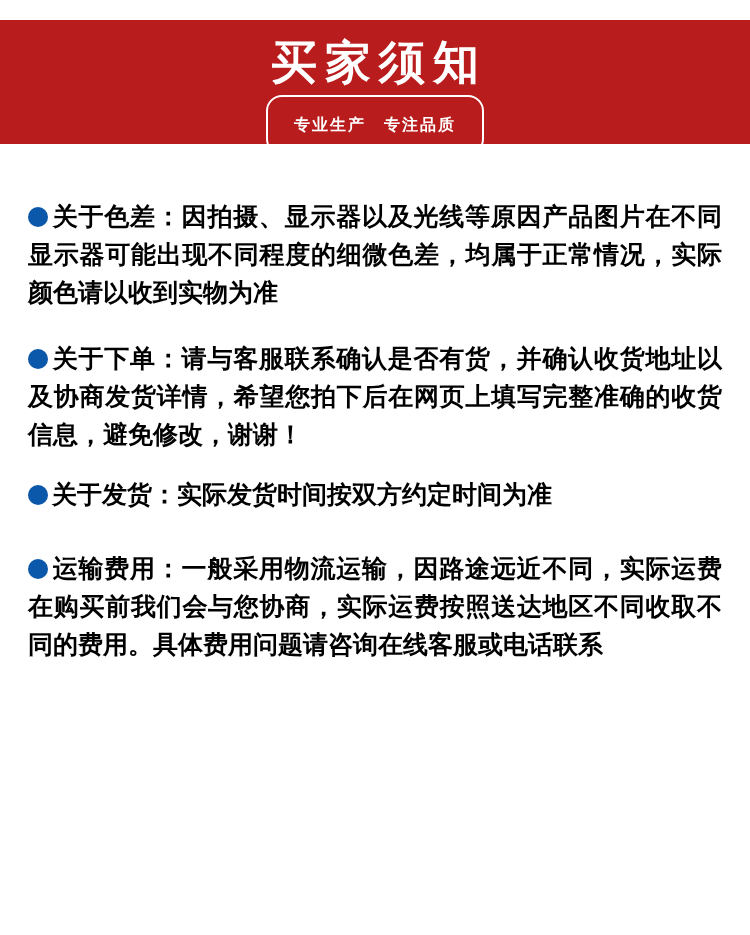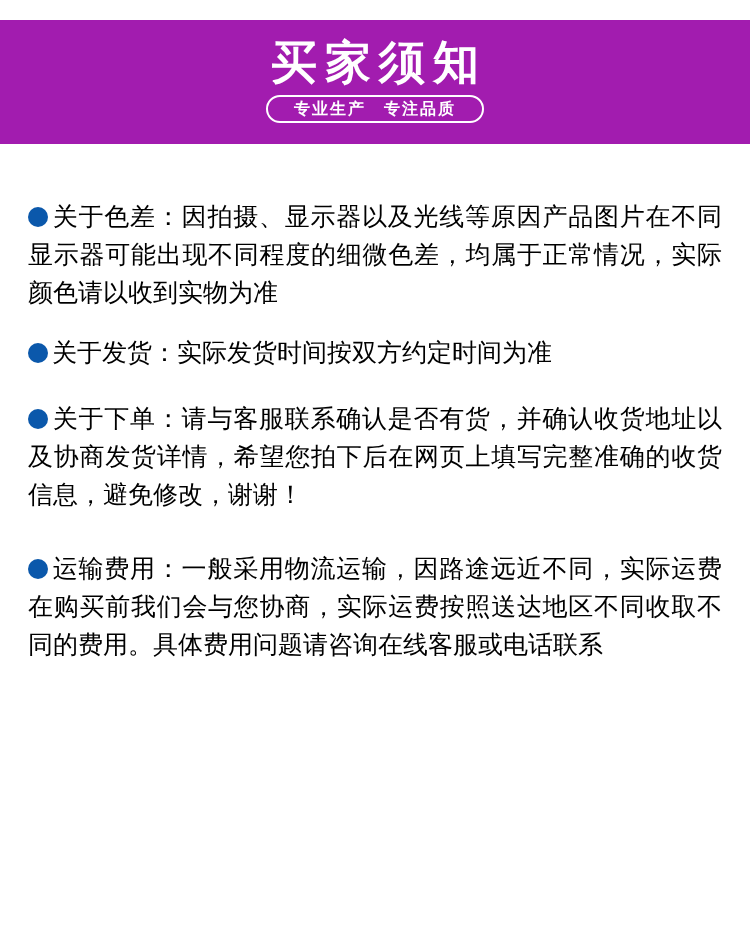--- a/index.html
+++ b/index.html
@@ -9,54 +9,54 @@
   }
   body {
     width: 750px;
     height: 935px;
     font-family: "DejaVu Sans", sans-serif;
     overflow: hidden;
   }
   .banner {
     margin-top: 20px;
     height: 124px;
-    background: #a21caf;
+    background: #b91c1c;
     text-align: center;
     box-sizing: border-box;
     padding-top: 15px;
   }
   .banner-title {
     color: #ffffff;
     font-size: 46px;
     font-weight: 700;
     letter-spacing: 8px;
     padding-left: 8px; 
     line-height: 1.2;
   }
   .badge {
     display: inline-block;
     margin-top: 5px;
     border: 2px solid #ffffff;
     border-radius: 16px;
-    padding: 0 26px;
+    padding: 16px 26px;
     height: 24px;
     line-height: 24px;
     color: #ffffff;
     font-size: 16px;
     font-weight: 700;
     letter-spacing: 2px;
   }
   .content {
     padding: 0 28px;
   }
   .notice {
     margin: 0;
     font-size: 25px;
     line-height: 38px;
-    font-weight: 400;
+    font-weight: 700;
     color: #000000;
     text-align: justify;
     text-justify: inter-character;
   }
   .notice.p1 { margin-top: 54px; }
   .notice.p2 { margin-top: 28px; }
   .notice.p3 { margin-top: 22px; }
   .notice.p4 { margin-top: 36px; }
   .notice.p5 { margin-top: 48px; }
   .bullet {
@@ -76,19 +76,19 @@
 <body>
 
 <div class="banner">
   <div class="banner-title">买家须知</div>
   <div class="badge">专业生产　专注品质</div>
 </div>
 
 <div class="content">
   <p class="notice p1"><span class="bullet"></span><span>关于色差：因拍摄、显示器以及光线等原因产品图片在不同显示器可能出现不同程度的细微色差，均属于正常情况，实际颜色请以收到实物为准</span></p>
 
+  <p class="notice p2"><span class="bullet"></span><span>关于下单：请与客服联系确认是否有货，并确认收货地址以及协商发货详情，希望您拍下后在网页上填写完整准确的收货信息，避免修改，谢谢！</span></p>
+
   <p class="notice p3"><span class="bullet"></span><span>关于发货：实际发货时间按双方约定时间为准</span></p>
-
-  <p class="notice p2"><span class="bullet"></span><span>关于下单：请与客服联系确认是否有货，并确认收货地址以及协商发货详情，希望您拍下后在网页上填写完整准确的收货信息，避免修改，谢谢！</span></p>
 
   <p class="notice p4"><span class="bullet"></span><span>运输费用：一般采用物流运输，因路途远近不同，实际运费在购买前我们会与您协商，实际运费按照送达地区不同收取不同的费用。具体费用问题请咨询在线客服或电话联系</span></p>
 
 </div>
 
 </body></html>

